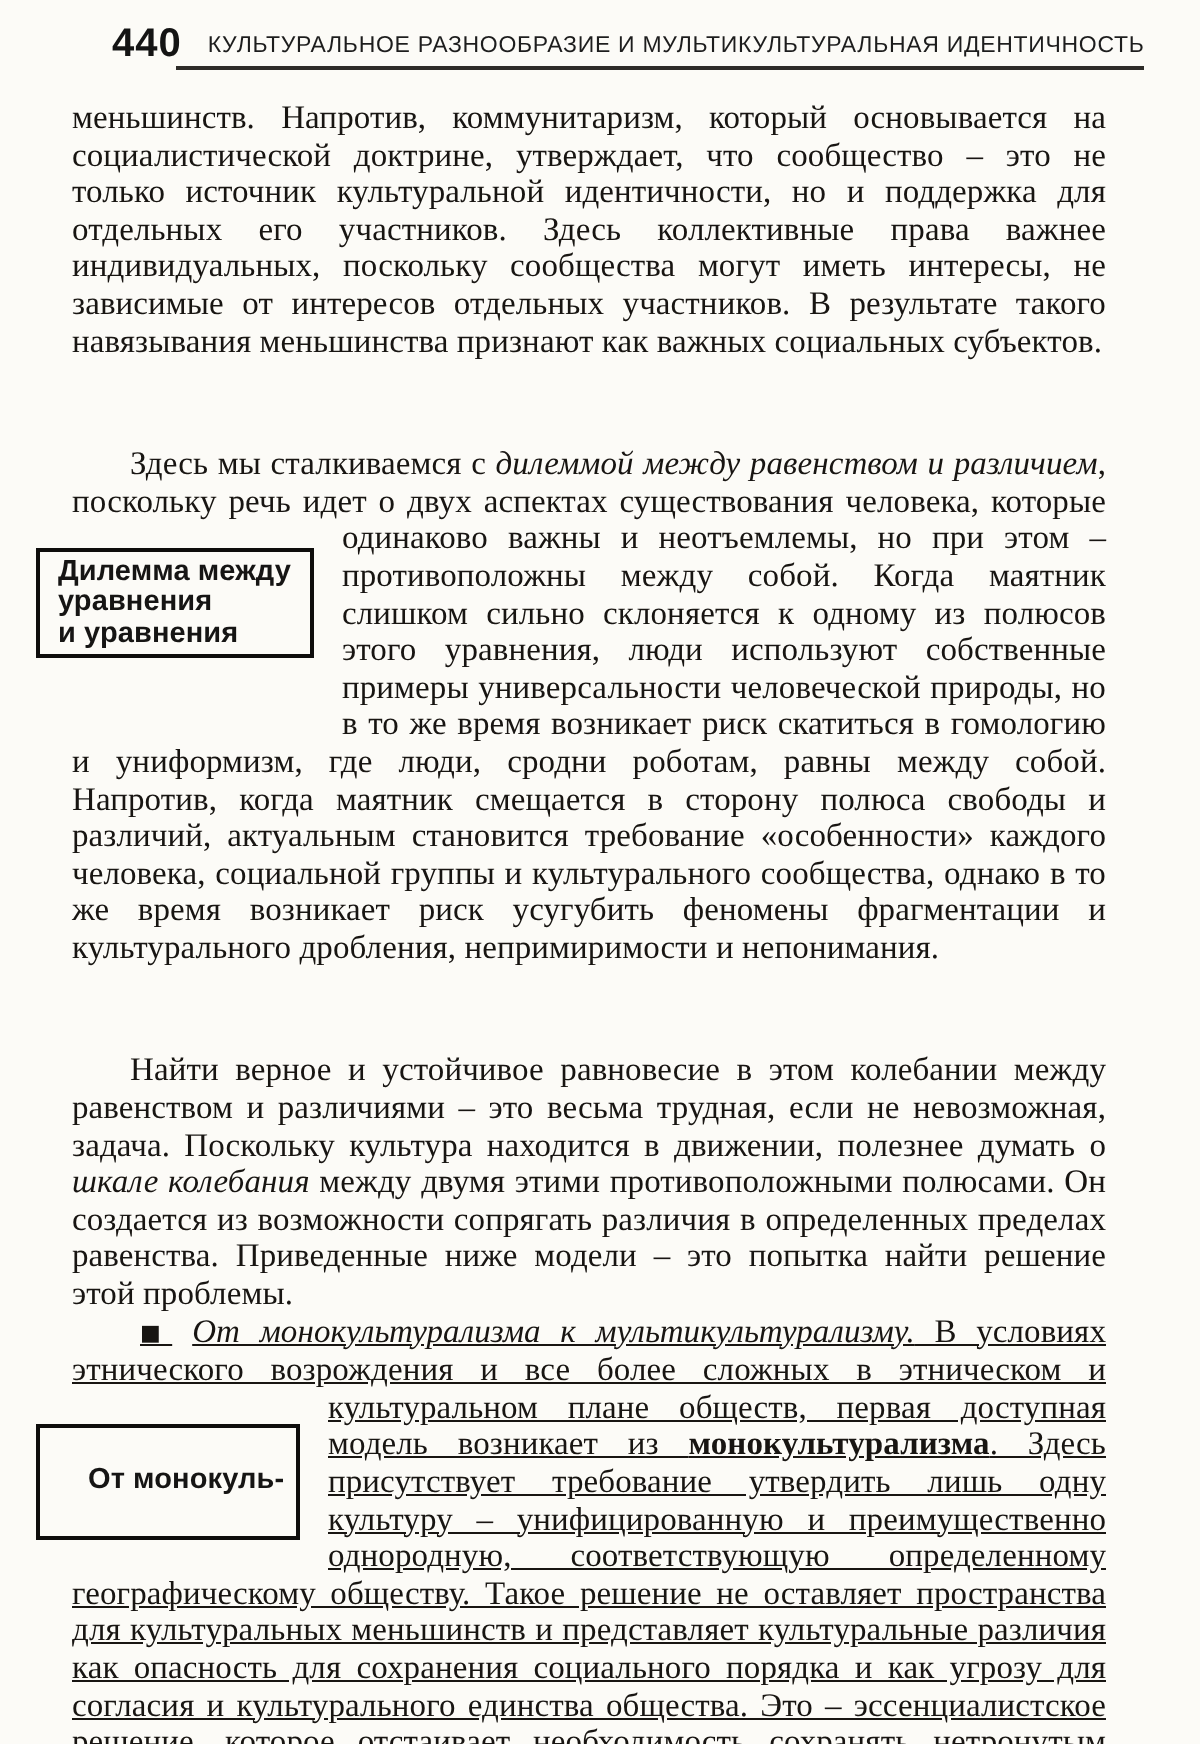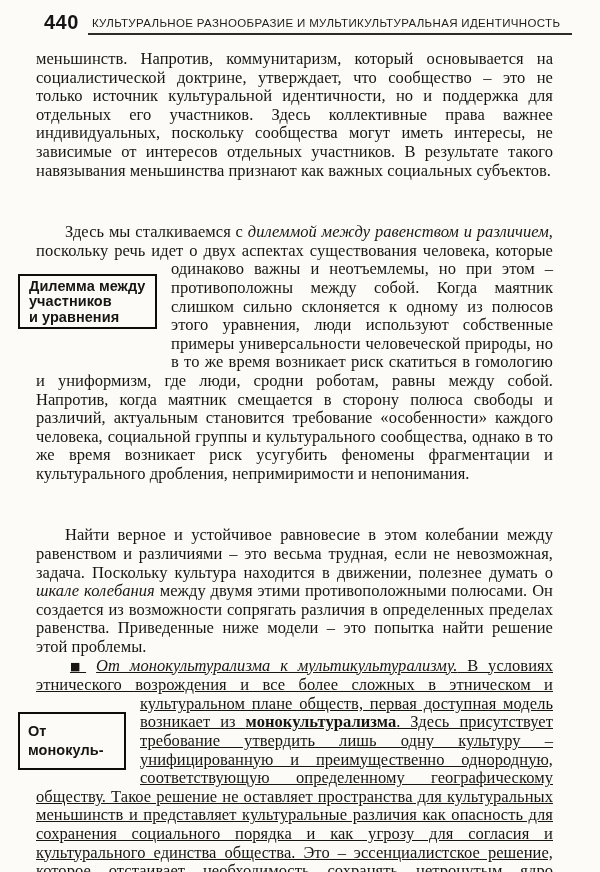--- a/index.html
+++ b/index.html
@@ -11,21 +11,21 @@
     overflow: hidden;
   }
   .page {
     position: relative;
     width: 600px; height: 872px;
     background: #fcfbf7;
   }
 
   
   .header {
-    position: absolute; left: 44px; top: 11px; right: 28px;
+    position: absolute; left: 56px; top: 11px; right: 28px;
     font-family: "Liberation Sans", sans-serif;
     white-space: nowrap;
   }
   .pagenum {
     display: inline-block;
     font-size: 20px; font-weight: bold; letter-spacing: 0.5px;
     color: #141414;
     vertical-align: baseline;
   }
   .runtitle {
@@ -76,43 +76,43 @@
     text-align: left;
   }
   .mnote .nline { display: block; }
   .mnote-1 {
     width: 139px; height: 55px;
     margin: 14px 14px 24px -18px;
     padding: 3px 4px 3px 9px;
     font-size: 14.5px; line-height: 15.5px;
   }
   .mnote-2 {
-    width: 108px; height: 58px;
+    width: 132px; height: 58px;
     margin: 17px 14px 0 -18px;
-    padding: 3px 4px 3px 8px;
+    padding: 3px 4px 3px 24px;
     font-size: 14.5px; line-height: 19px;
   }
 </style>
 </head>
 <body>
 
 <div class="page">
 
   <div class="header">
     <span class="pagenum">440</span><span class="runtitle">КУЛЬТУРАЛЬНОЕ РАЗНООБРАЗИЕ И МУЛЬТИКУЛЬТУРАЛЬНАЯ ИДЕНТИЧНОСТЬ</span>
   </div>
   <div class="header-rule"></div>
 
   <div class="content">
 
     <p class="para"><span>меньшинств. Напротив, коммунитаризм, который основывается на социалистической доктрине, утверждает, что сообщество – это не только источник культуральной идентичности, но и поддержка для отдельных его участников. Здесь коллективные права важнее индивидуальных, поскольку сообщества могут иметь интересы, не зависимые от интересов отдельных участников. В результате такого навязывания меньшинства признают как важных социальных субъектов.</span></p>
 
     <p class="para indent"><span>Здесь мы сталкиваемся с </span><span class="it">дилеммой между равенством и различием</span><span>, поскольку речь идет о двух аспектах существования человека, </span><span class="mnote mnote-1">
           <span class="nline">Дилемма между</span>
-          <span class="nline">участников</span>
+          <span class="nline">уравнения</span>
           <span class="nline">и уравнения</span>
         </span><span>которые одинаково важны и неотъемлемы, но при этом – противоположны между собой. Когда маятник слишком сильно склоняется к одному из полюсов этого уравнения, люди используют собственные примеры универсальности человеческой природы, но в то же время возникает риск скатиться в гомологию и униформизм, где люди, сродни роботам, равны между собой. Напротив, когда маятник смещается в сторону полюса свободы и различий, актуальным становится требование «особенности» каждого человека, социальной группы и культурального сообщества, однако в то же время возникает риск усугубить феномены фрагментации и культурального дробления, непримиримости и непонимания.</span></p>
 
     <p class="para indent"><span>Найти верное и устойчивое равновесие в этом колебании между равенством и различиями – это весьма трудная, если не невозможная, задача. Поскольку культура находится в движении, полезнее думать о </span><span class="it">шкале колебания</span><span> между двумя этими противоположными полюсами. Он создается из возможности сопрягать различия в определенных пределах равенства. Приведенные ниже модели – это попытка найти решение этой проблемы.</span></p>
 
     <p class="para indent-bullet"><span class="bullet-square">■</span><span class="it">От монокультурализма к мультикультурализму.</span><span> В условиях этнического возрождения и все более сложных в этническом и </span><span class="mnote mnote-2">
           <span class="nline">От монокуль-</span>
         </span><span>культуральном плане обществ, первая доступная модель возникает из </span><span class="b">монокультурализма</span><span>. Здесь присутствует требование утвердить лишь одну культуру – унифицированную и преимущественно однородную, соответствующую определенному географическому обществу. Такое решение не оставляет пространства для культуральных меньшинств и представляет культуральные различия как опасность для сохранения социального порядка и как угрозу для согласия и культурального единства общества. Это – эссенциалистское решение, которое отстаивает необходимость сохранять нетронутым ядро ценностей и убеждений культуры и инициировать процесс культуральной гомологизации групп меньшинств. Классический пример такой позиции – это отстаивание ценностей БАСП (</span><span class="it">Белых англосаксонских протестантов</span><span>).</span></p>
 
   </div>

